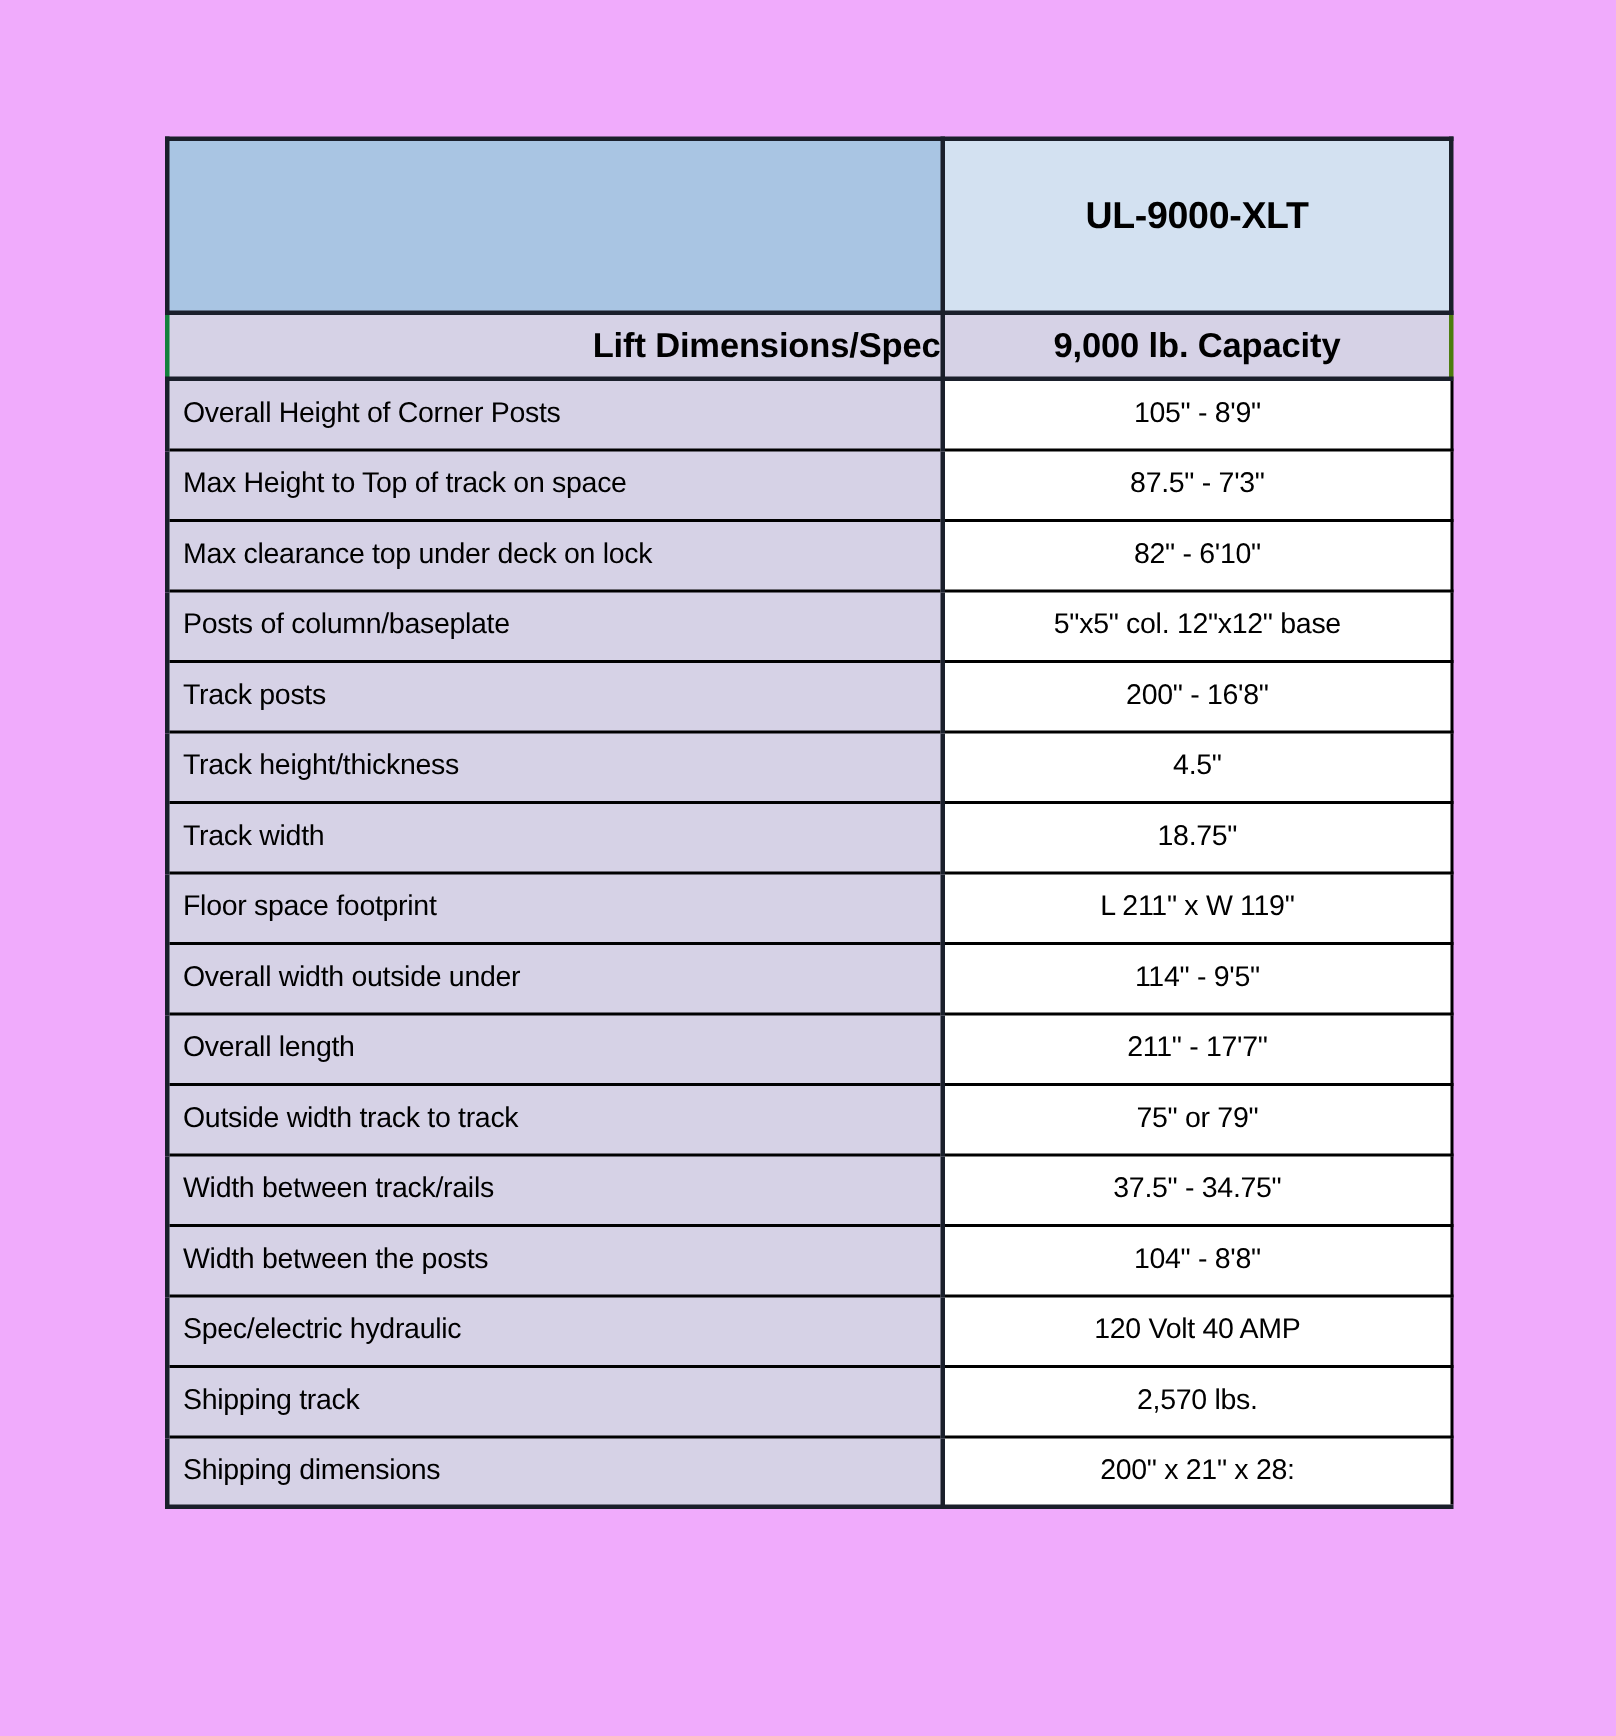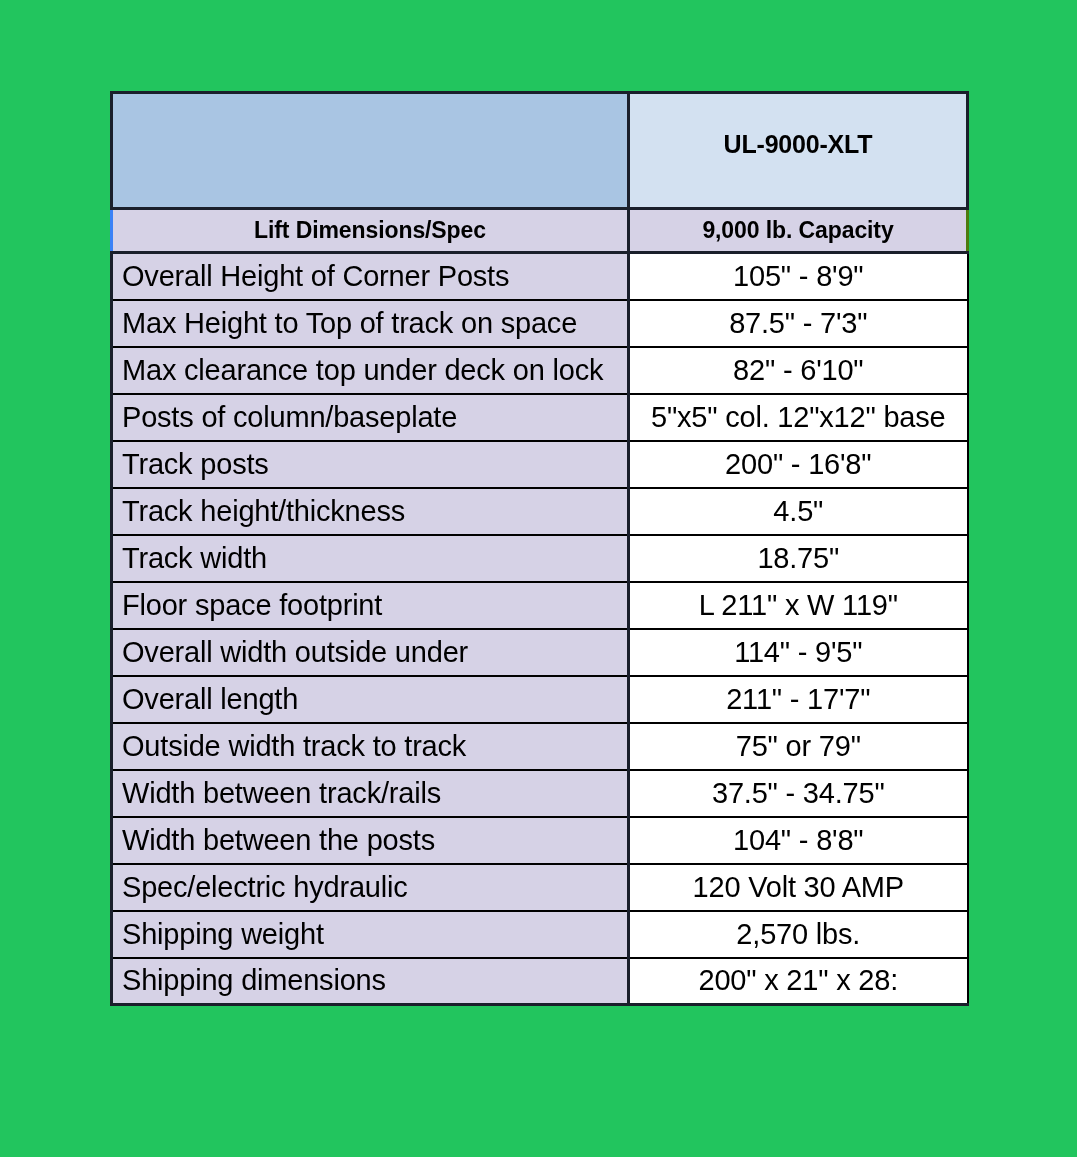--- a/index.html
+++ b/index.html
@@ -13,21 +13,21 @@
     height: 1157px;
     font-family: "Liberation Sans", sans-serif;
     color: #000000;
     overflow: hidden;
   }
 
   #page {
     position: relative;
     width: 1077px;
     height: 1157px;
-    background: #22c55e;
+    background: #f0abfc;
   }
 
   
   #spec-table {
     position: absolute;
     left: 110px;
     top: 91px;
     width: 856px;
     border-collapse: collapse;
     table-layout: fixed;
@@ -66,24 +66,24 @@
     font-size: 25px;
     font-weight: bold;
     letter-spacing: -0.2px;
     line-height: 1;
   }
 
   
   .hdr-sub-left {
     height: 44px;
     background: #d6d2e6;
-    border-left: 3px solid #3b82f6;
+    border-left: 3px solid #15803d;
     border-right: 3px solid #1a1f2b;
     border-bottom: 3px solid #1a1f2b;
-    text-align: center;
+    text-align: right;
   }
   .hdr-sub-right {
     height: 44px;
     background: #d6d2e6;
     border-right: 3px solid #4d7c0f;
     border-bottom: 3px solid #1a1f2b;
     text-align: center;
   }
   .hdr-sub-left span,
   .hdr-sub-right span {
@@ -104,21 +104,21 @@
   }
   .cell-value {
     height: 47px;
     background: #ffffff;
     border-right: 2px solid #000000;
     border-bottom: 2px solid #000000;
     text-align: center;
   }
   .cell-label span,
   .cell-value span {
-    font-size: 29px;
+    font-size: 19px;
     font-weight: normal;
     letter-spacing: -0.2px;
     line-height: 1;
     white-space: nowrap;
   }
 
   tr.data-row:last-child .cell-label,
   tr.data-row:last-child .cell-value {
     border-bottom: 3px solid #1a1f2b;
   }
@@ -267,27 +267,27 @@
         <td class="cell-value">
           <span>104" - 8'8"</span>
         </td>
       </tr>
 
       <tr class="data-row">
         <td class="cell-label">
           <span>Spec/electric hydraulic</span>
         </td>
         <td class="cell-value">
-          <span>120 Volt 30 AMP</span>
-        </td>
-      </tr>
-
-      <tr class="data-row">
-        <td class="cell-label">
-          <span>Shipping weight</span>
+          <span>120 Volt 40 AMP</span>
+        </td>
+      </tr>
+
+      <tr class="data-row">
+        <td class="cell-label">
+          <span>Shipping track</span>
         </td>
         <td class="cell-value">
           <span>2,570 lbs.</span>
         </td>
       </tr>
 
       <tr class="data-row">
         <td class="cell-label">
           <span>Shipping dimensions</span>
         </td>

